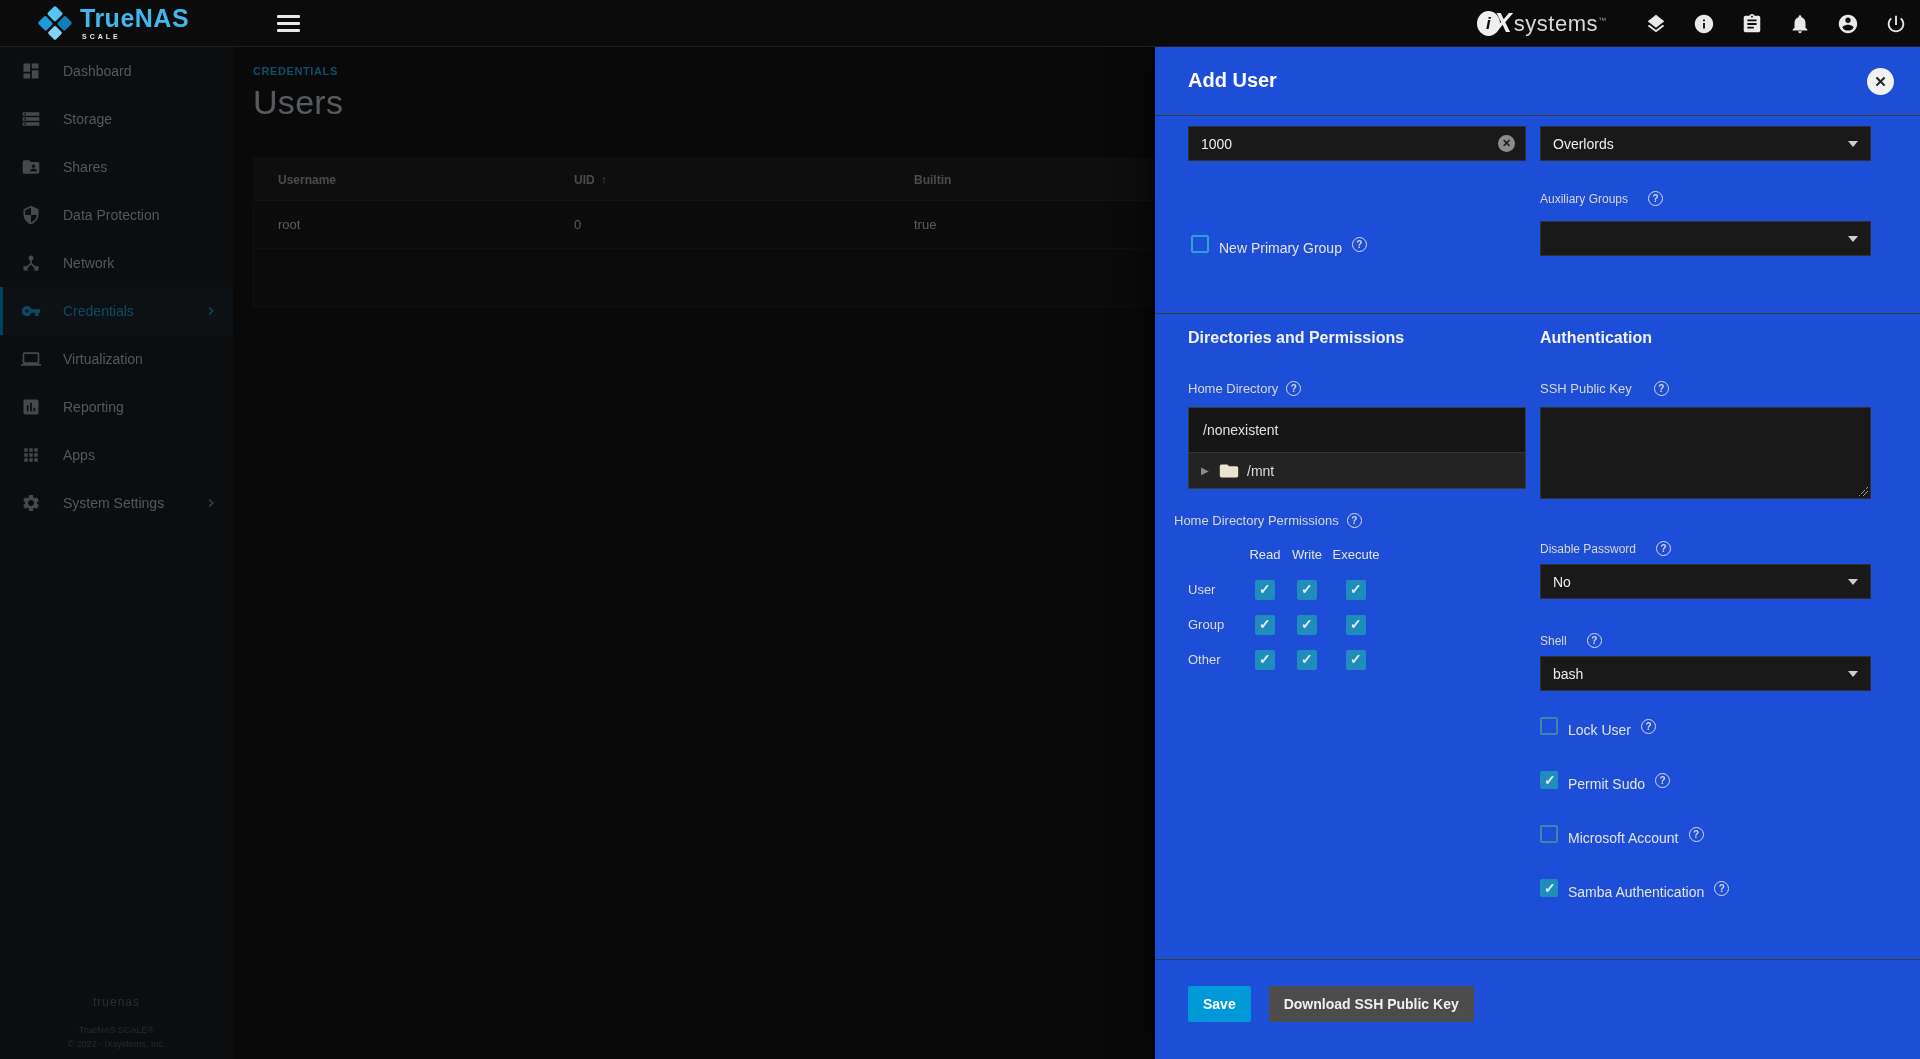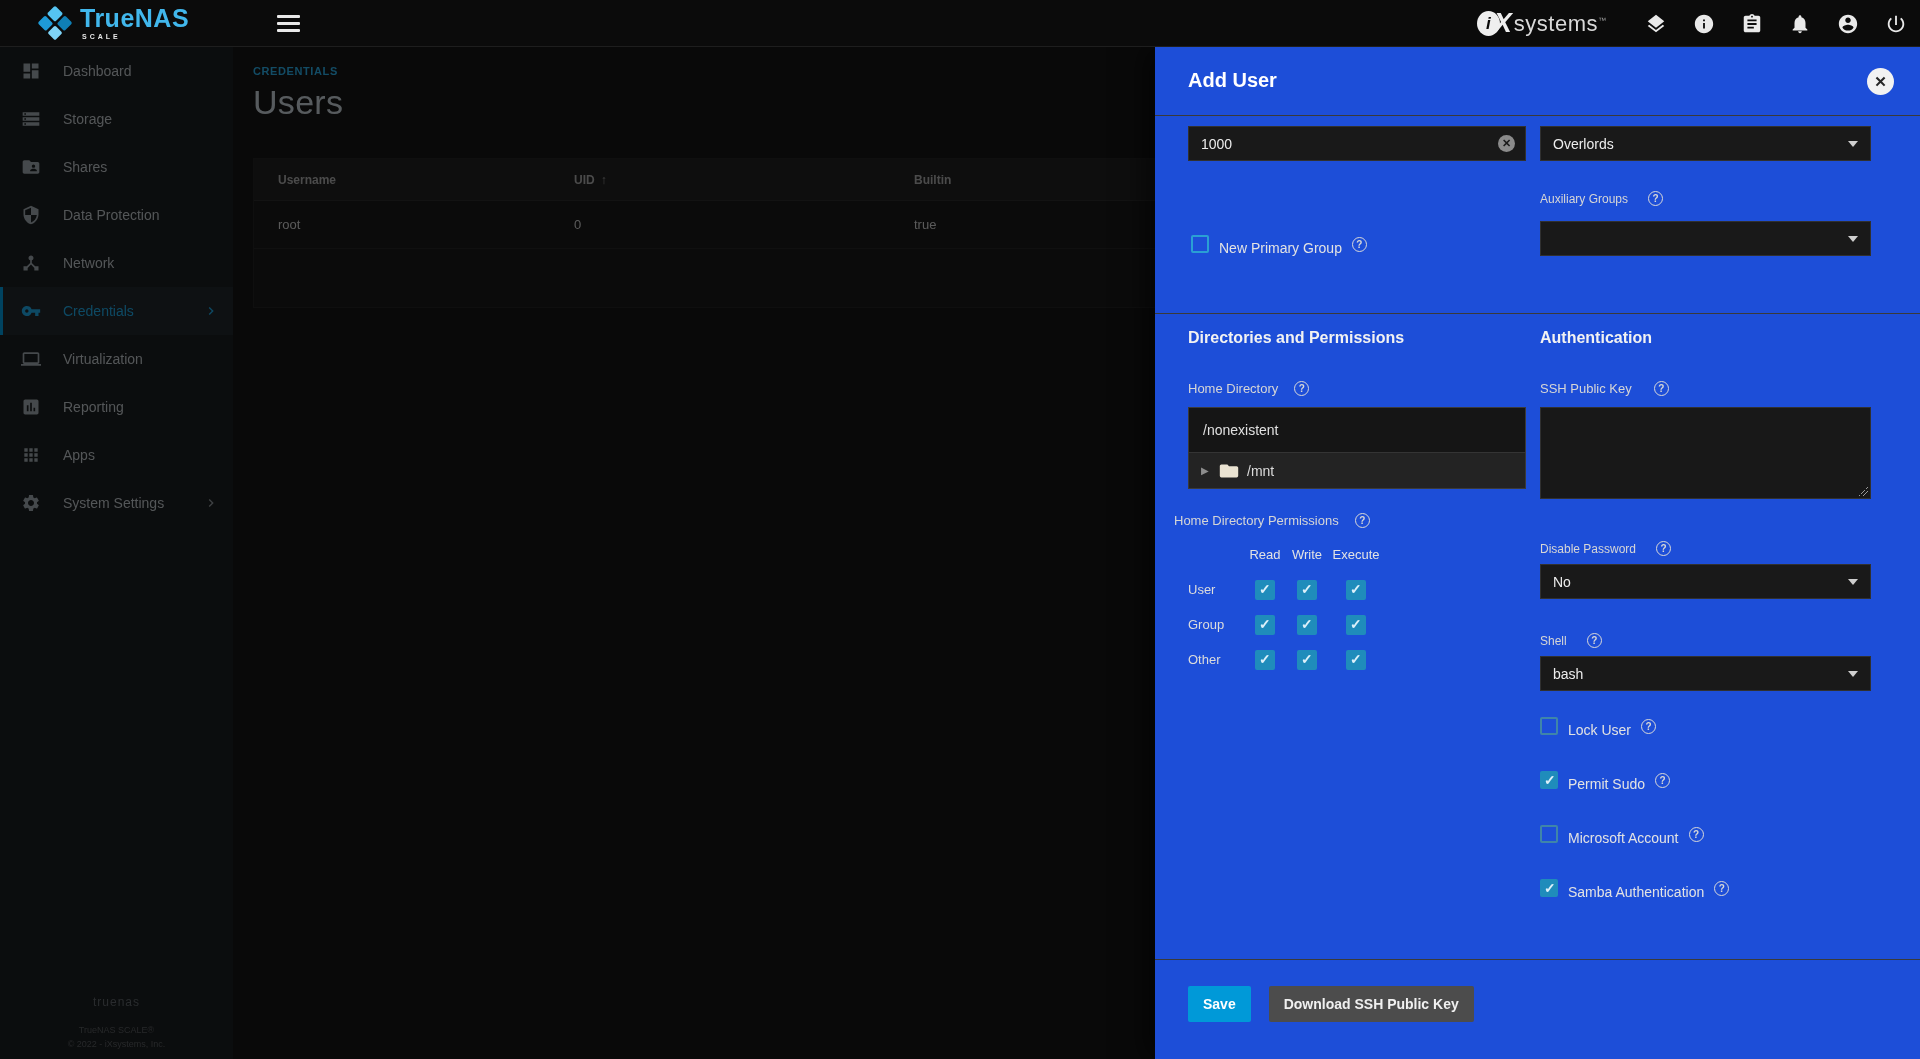--- a/index.html
+++ b/index.html
@@ -84,21 +84,21 @@
   .fld-input input { background:transparent; border:none; outline:none; color:#ededed;
     font-size:14px; width:100%; padding:0 12px; font-family:"Liberation Sans", sans-serif; }
   .clear-icon { width:17px; height:17px; border-radius:50%; background:#8b8b8b; color:#191919;
     font-size:11px; font-weight:700; display:flex; align-items:center; justify-content:center;
     margin-right:10px; cursor:pointer; flex:0 0 auto; }
   .dropdown { padding:0 12px; justify-content:space-between; cursor:pointer; }
   .caret { width:0; height:0; border-left:5px solid transparent; border-right:5px solid transparent;
     border-top:6px solid #cfcfcf; }
 
   .f-label { font-size:12px; color:#d6d6d6; display:flex; align-items:center; gap:20px; }
-  .f-label.tight { gap:16px; font-size:13px; }
+  .f-label.tight { gap:8px; font-size:13px; }
   .help-icon { width:15px; height:15px; border:1px solid #d8d8d8; border-radius:50%; color:#d8d8d8;
     font-size:10px; font-weight:700; display:inline-flex; align-items:center; justify-content:center;
     cursor:pointer; flex:0 0 auto; }
 
   .sec-title { font-size:16px; font-weight:700; color:#f2f2f2; }
   .divider { position:absolute; left:0; width:100%; height:1px; background:#3a3a3a; }
 
   .cb-row { display:flex; align-items:center; gap:10px; cursor:pointer; }
   .cb { width:18px; height:18px; border:2px solid #3f85a9; border-radius:2px; background:transparent;
     flex:0 0 auto; position:relative; }

